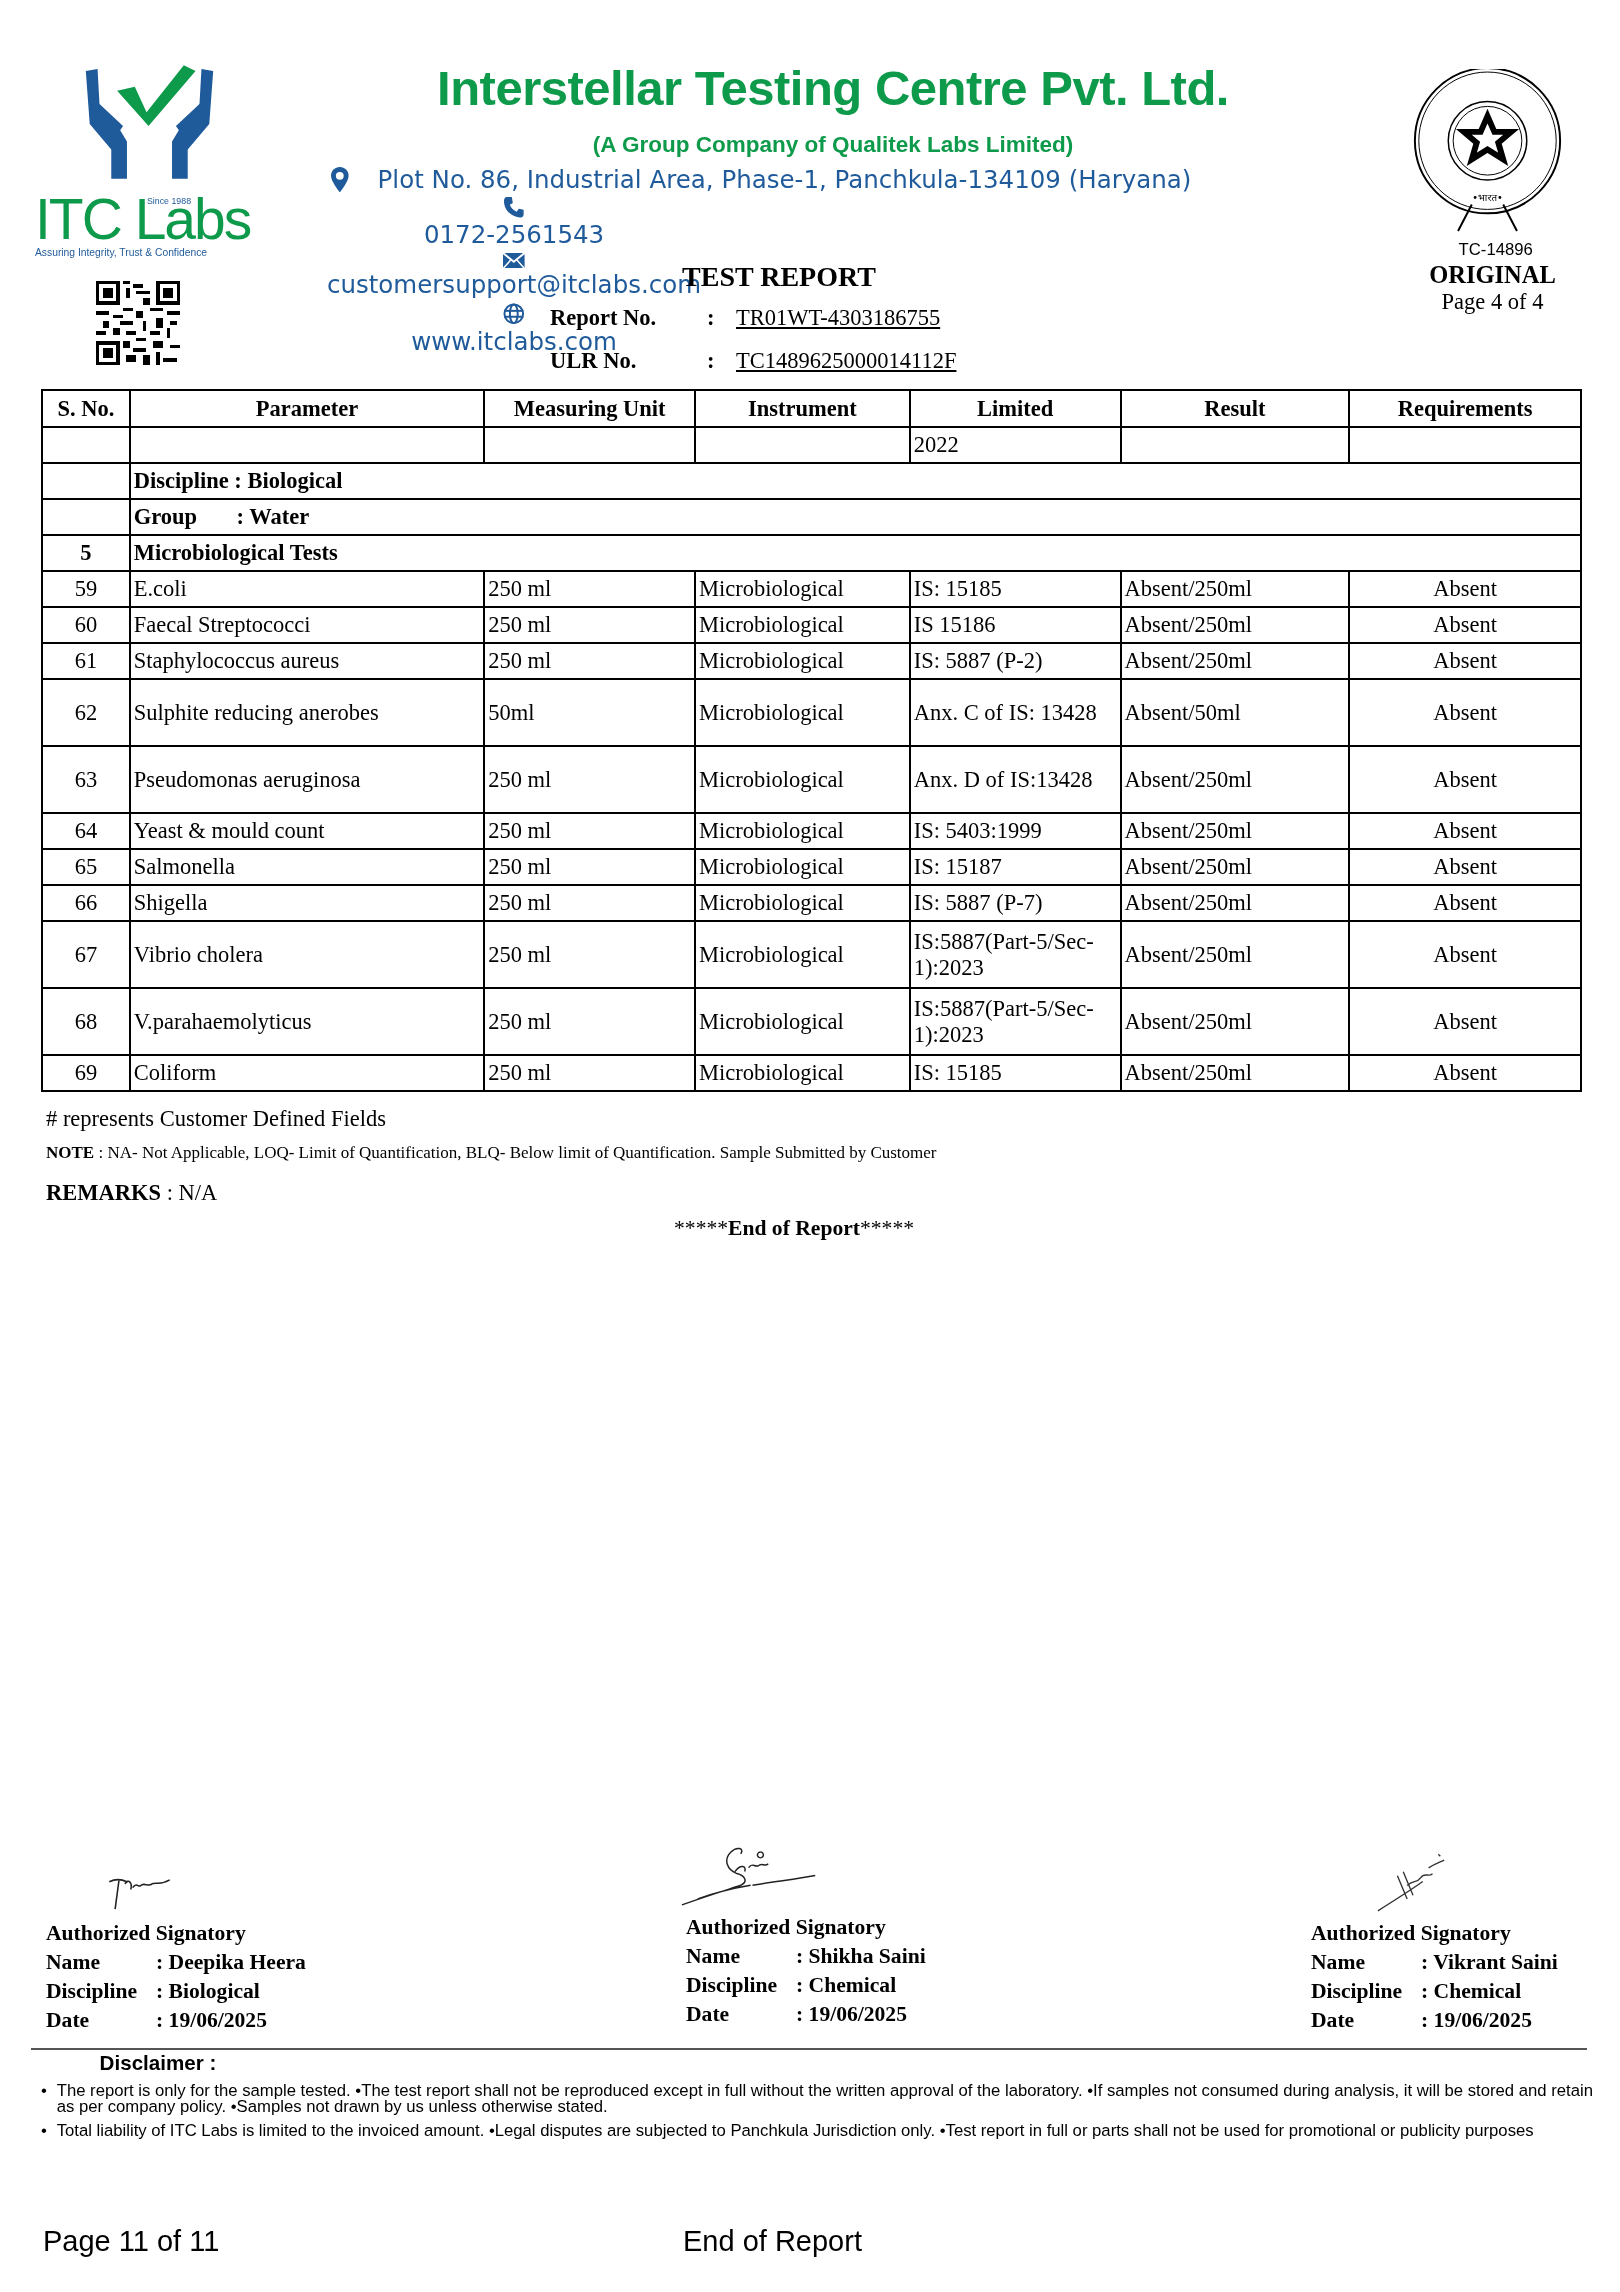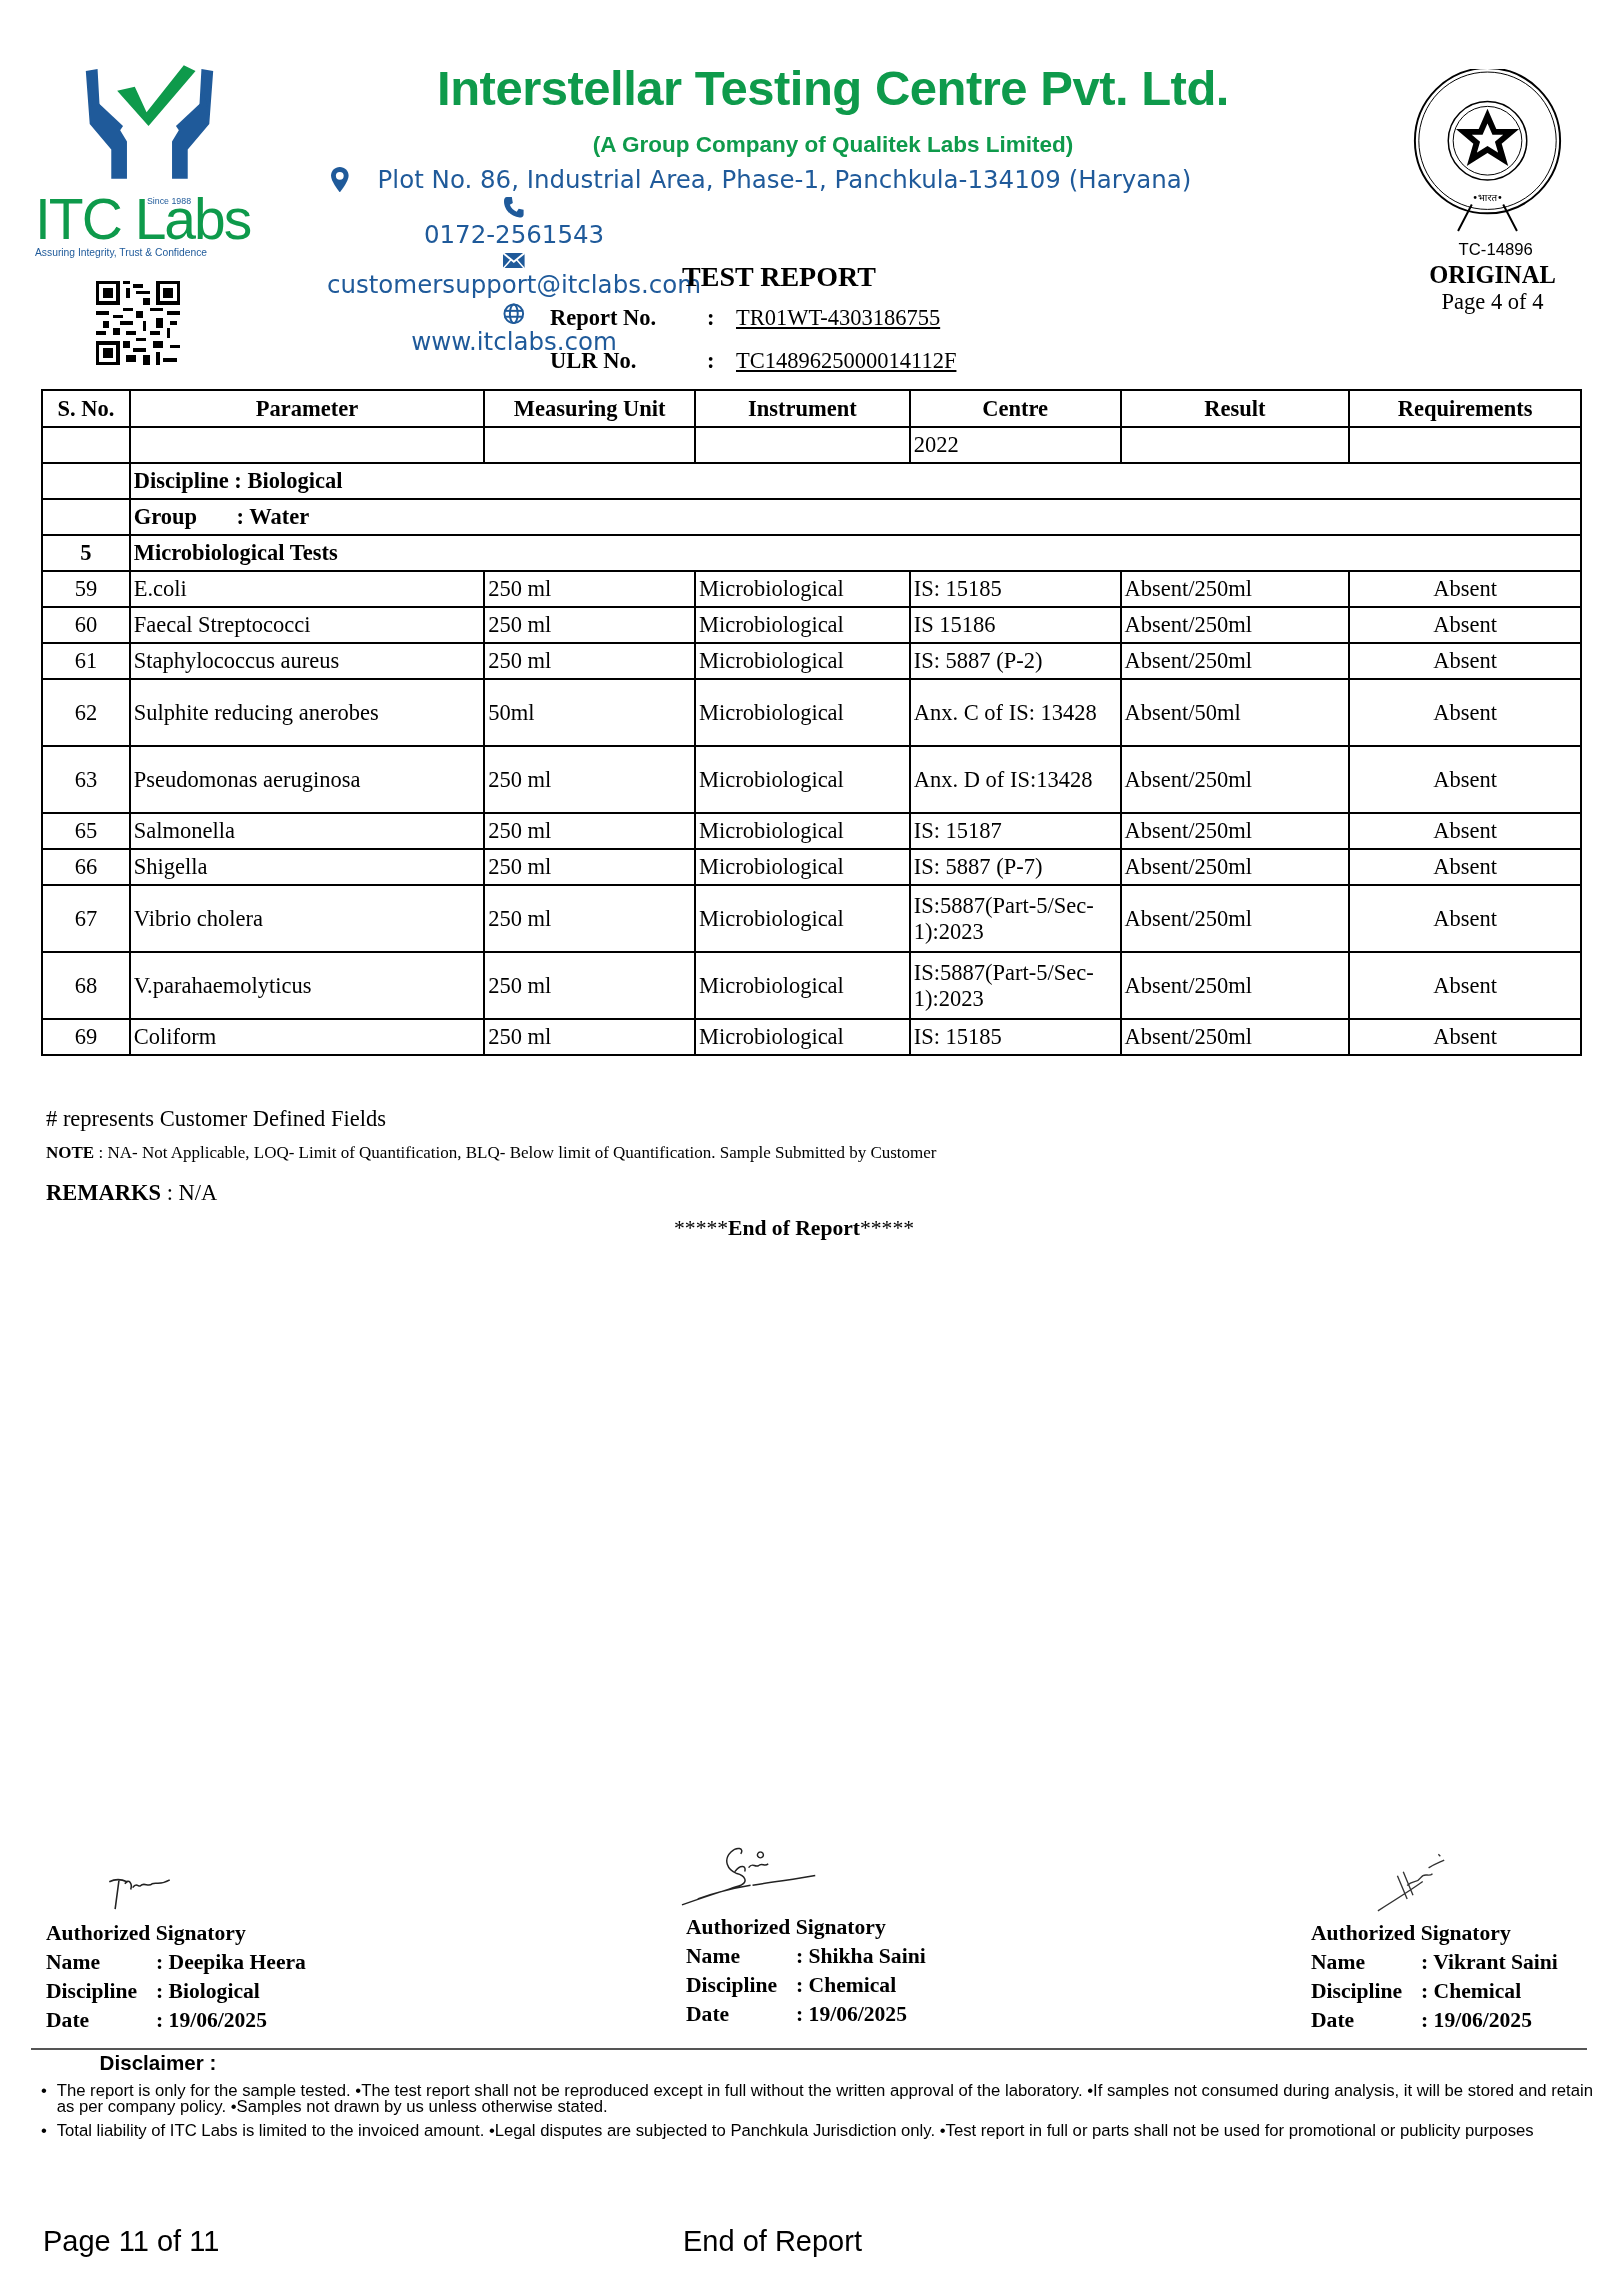--- a/index.html
+++ b/index.html
@@ -216,21 +216,21 @@
       <col style="width:211px">
       <col style="width:229px">
       <col style="width:232px">
   </colgroup>
   <thead>
     <tr>
       <th>S. No.</th>
       <th>Parameter</th>
       <th>Measuring Unit</th>
       <th>Instrument</th>
-      <th>Centre</th>
+      <th>Limited</th>
       <th>Result</th>
       <th>Requirements</th>
     </tr>
   </thead>
   <tbody>
     <tr>
       <td></td>
         <td></td>
         <td></td>
         <td></td>
@@ -285,20 +285,29 @@
       <td>Anx. C of IS: 13428</td>
       <td>Absent/50ml</td>
       <td class="req">Absent</td>
     </tr>
     <tr class="tall">
       <td class="sno">63</td>
       <td>Pseudomonas aeruginosa</td>
       <td>250 ml</td>
       <td>Microbiological</td>
       <td>Anx. D of IS:13428</td>
+      <td>Absent/250ml</td>
+      <td class="req">Absent</td>
+    </tr>
+    <tr>
+      <td class="sno">64</td>
+      <td>Yeast &amp; mould count</td>
+      <td>250 ml</td>
+      <td>Microbiological</td>
+      <td>IS: 5403:1999</td>
       <td>Absent/250ml</td>
       <td class="req">Absent</td>
     </tr>
     <tr>
       <td class="sno">65</td>
       <td>Salmonella</td>
       <td>250 ml</td>
       <td>Microbiological</td>
       <td>IS: 15187</td>
       <td>Absent/250ml</td>

